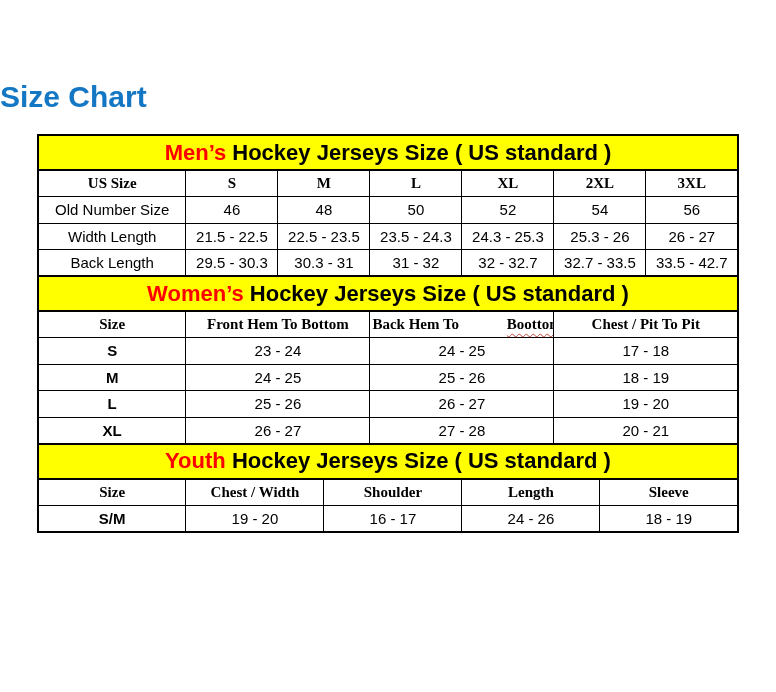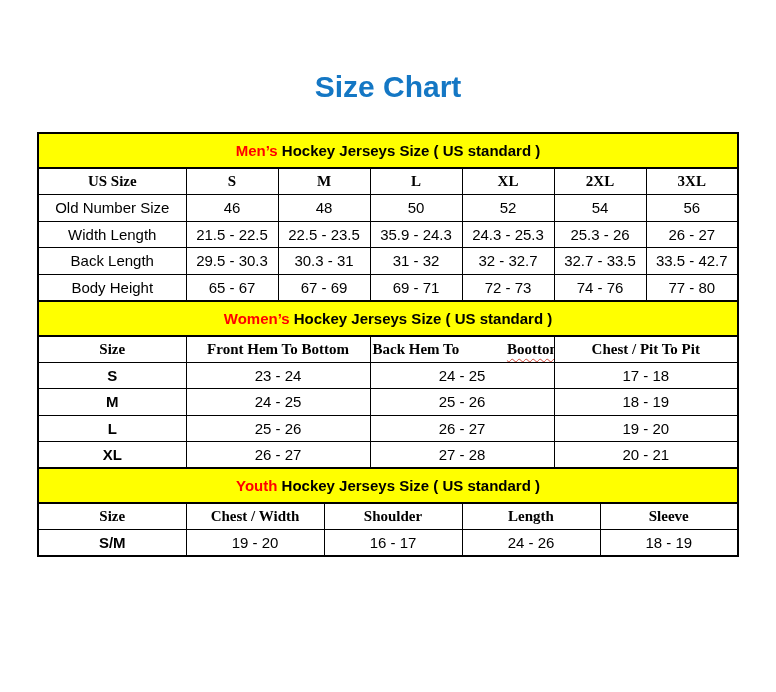--- a/index.html
+++ b/index.html
@@ -12,24 +12,24 @@
   html, body {
     margin: 0; padding: 0;
     background: #ffffff;
   }
   body {
     width: 776px; height: 692px;
     overflow: hidden;
     font-family: "Liberation Sans", sans-serif;
   }
   .title {
-    margin: 8px;
-    padding-top: 62px;
+    margin: 0;
+    padding-top: 80px;
     padding-bottom: 20px;
-    text-align: center;
+    text-align: left;
     font-size: 30px;
     font-weight: 700;
     color: var(--title-blue);
   }
   table.chart {
     border-collapse: collapse;
     table-layout: fixed;
     width: 700px;
     margin: 0 auto;
     border: 2.5px solid var(--border-black);
@@ -41,21 +41,21 @@
     font-size: 15px;
     color: #000;
     height: 26.5px;
     padding: 0 2px;
     white-space: nowrap;
     overflow: hidden;
   }
   .chart tr.banner td {
     background: var(--banner-yellow);
     font-weight: 700;
-    font-size: 15px;
+    font-size: 22px;
     height: 35px;
     border-top-width: 2.5px;
     border-bottom-width: 2px;
   }
   .chart .hl { color: var(--highlight-red); }
   .chart td.head { font-weight: 700; font-family: Liberation Serif, serif; }
   .chart td.label-bold { font-weight: 700; }
   .squiggle {
     text-decoration: underline;
     text-decoration-style: wavy;
@@ -111,42 +111,33 @@
           <td colspan="2">48</td>
           <td colspan="2">50</td>
           <td colspan="2">52</td>
           <td colspan="2">54</td>
           <td colspan="2">56</td>
         </tr>
         <tr>
           <td>Width Length</td>
           <td colspan="2">21.5 - 22.5</td>
           <td colspan="2">22.5 - 23.5</td>
-          <td colspan="2">35.9 - 24.3</td>
+          <td colspan="2">23.5 - 24.3</td>
           <td colspan="2">24.3 - 25.3</td>
           <td colspan="2">25.3 - 26</td>
           <td colspan="2">26 - 27</td>
         </tr>
         <tr>
           <td>Back Length</td>
           <td colspan="2">29.5 - 30.3</td>
           <td colspan="2">30.3 - 31</td>
           <td colspan="2">31 - 32</td>
           <td colspan="2">32 - 32.7</td>
           <td colspan="2">32.7 - 33.5</td>
           <td colspan="2">33.5 - 42.7</td>
-        </tr>
-        <tr>
-          <td>Body Height</td>
-          <td colspan="2">65 - 67</td>
-          <td colspan="2">67 - 69</td>
-          <td colspan="2">69 - 71</td>
-          <td colspan="2">72 - 73</td>
-          <td colspan="2">74 - 76</td>
-          <td colspan="2">77 - 80</td>
         </tr>
       </tbody>
 
     <tbody>
       <tr class="banner">
         <td colspan="13">
           <span class="hl">Women’s</span>
           <span>Hockey Jerseys Size ( US standard )</span>
         </td>
       </tr>

